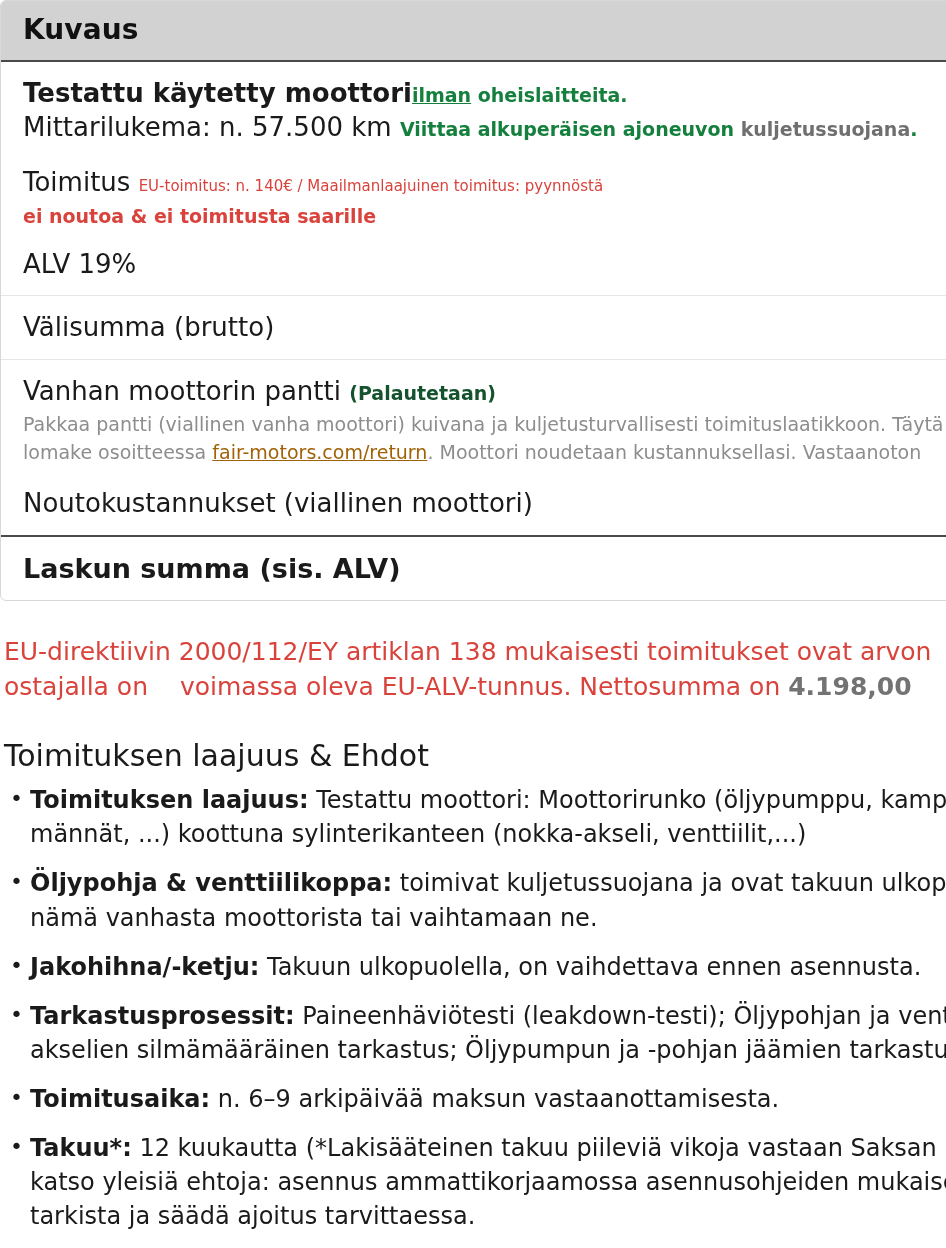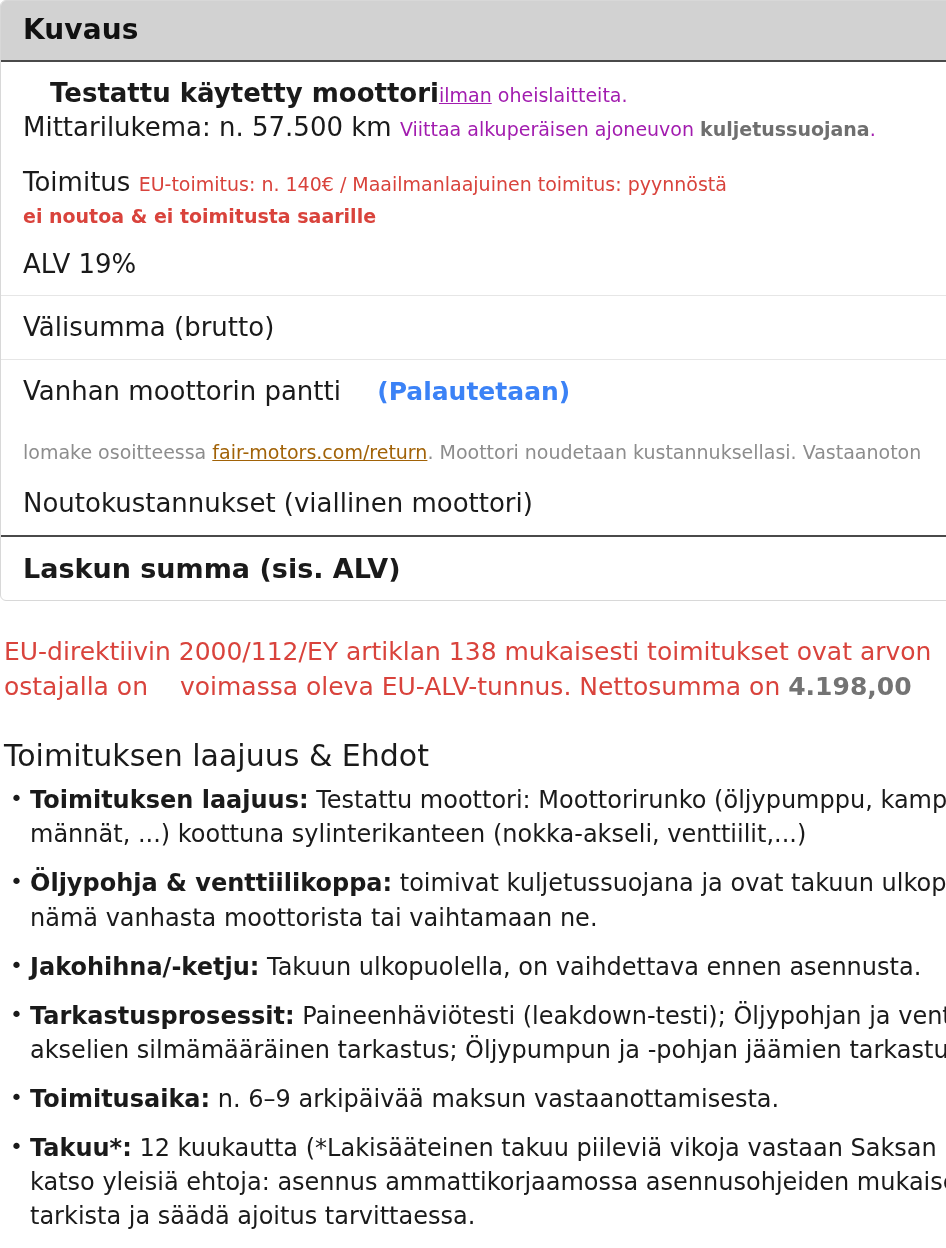--- a/index.html
+++ b/index.html
@@ -49,47 +49,46 @@
   .row.sep-top      { border-top: 1px solid #e6e6e6; }
   .row.sep-top-dark { border-top: 2px solid #4a4a4a; }
 
   .row .line {
     font-size: 26px;
     color: #1a1a1a;
     line-height: 1.32;
     white-space: nowrap;
   }
 
-  strong.b { font-weight: bold; margin-left: 27px; }
+  strong.b { font-weight: bold; }
   .muted {
-    color: #a21caf;
+    color: #15803d;
     font-size: 19px;
-    font-weight: normal;
+    font-weight: bold;
   }
   .muted.bold { font-weight: bold; color: #6f6f6f; }
   .muted.uline { text-decoration: underline; }
-  .red-small { color: #d9433c; font-size: 19px; }
+  .red-small { color: #d9433c; font-size: 15px; }
   .red-bold  { color: #d9433c; font-size: 19px; font-weight: bold; }
 
   .gap-sm { height: 20px; }
 
   .note {
     color: #8d8d8d;
     font-size: 19px;
     line-height: 1.46;
     margin-top: 3px;
     white-space: nowrap;
   }
   .note a { color: #a16207; text-decoration: underline; }
 
   .pill-bold {
-    font-size: 25px;
-    font-weight: bold;
-    color: #3b82f6;
-    margin-left: 28px;
+    font-size: 19px;
+    font-weight: bold;
+    color: #14532d;
   }
 
   .row.total .line {
     font-weight: bold;
     font-size: 27px;
   }
 
   
   .vat-notice {
     margin: 34px 0 0 4px;
@@ -166,21 +165,21 @@
 
     <div class="row sep-top">
       <div class="line">Välisumma (brutto)</div>
     </div>
 
     <div class="row sep-top">
       <div class="line">
         <span>Vanhan moottorin pantti</span> <span class="pill-bold">(Palautetaan)</span>
       </div>
       <div class="note">
-        <br>
+        <span>Pakkaa pantti (viallinen vanha moottori) kuivana ja kuljetusturvallisesti toimituslaatikkoon. Täytä</span><br>
         <span>lomake osoitteessa </span><a href="#">fair-motors.com/return</a><span>. Moottori noudetaan kustannuksellasi. Vastaanoton</span><br>
       </div>
 
       <div class="gap-sm"></div>
 
       <div class="line">Noutokustannukset (viallinen moottori)</div>
     </div>
 
     <div class="row sep-top-dark total">
       <div class="line">Laskun summa (sis. ALV)</div>

